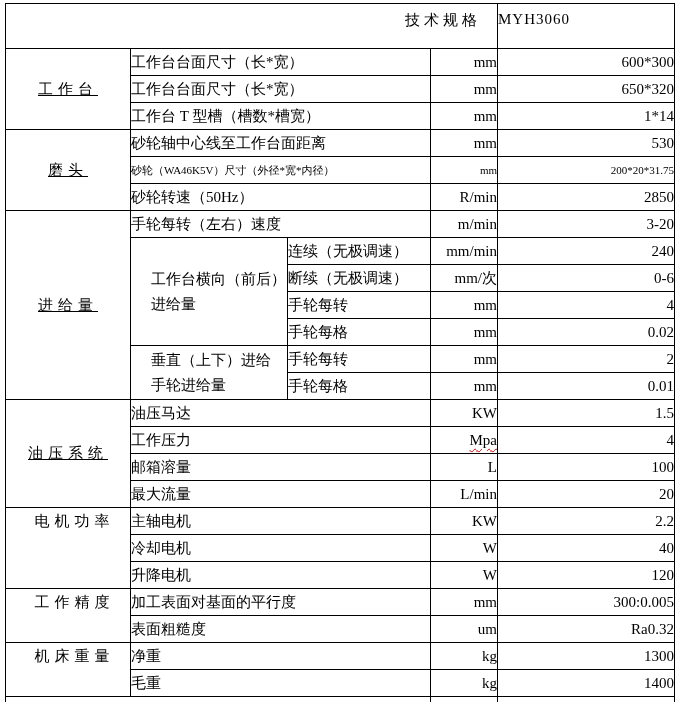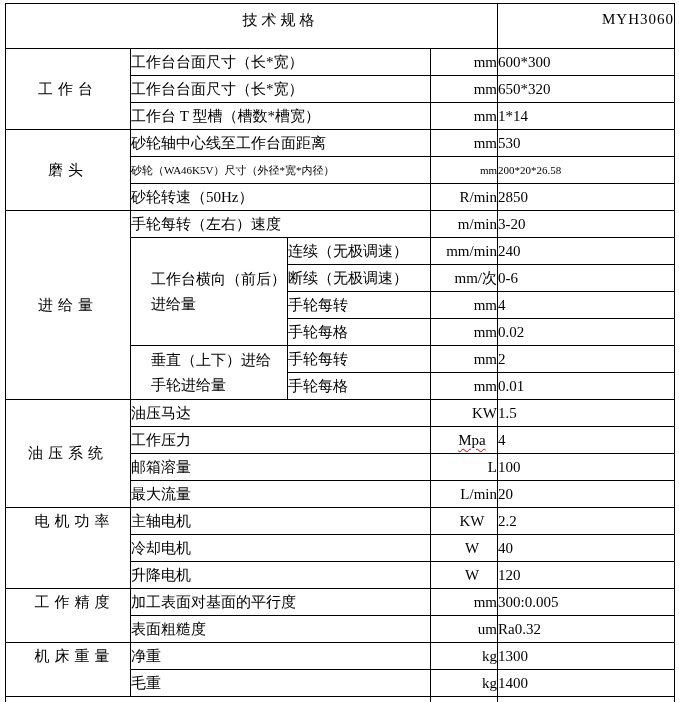--- a/index.html
+++ b/index.html
@@ -4,33 +4,33 @@
 <style>
   html, body { margin: 0; padding: 0; background: #ffffff; }
   body { width: 679px; height: 702px; overflow: hidden;
          font-family: "Liberation Serif", "DejaVu Serif", serif; color: #000; }
   .sheet { position: absolute; left: 5px; top: 3px; }
   table.spec { border-collapse: collapse; table-layout: fixed; width: 669px; }
   td { border: 1px solid #000; height: 26px; font-size: 15px; padding: 0;
        vertical-align: middle; overflow: hidden; white-space: nowrap; }
   
   tr.hdr td { height: 37px; vertical-align: top; }
-  td.hdr-title { text-align: center; padding: 7px 4px 0 62px; letter-spacing: 4px; }
-  td.hdr-model { text-align: right; padding-top: 7px; letter-spacing: 1px; }
-  
-  td.sec { text-align: center; letter-spacing: 5px; }
+  td.hdr-title { text-align: right; padding: 7px 16px 0 62px; letter-spacing: 4px; }
+  td.hdr-model { text-align: left; padding-top: 7px; letter-spacing: 1px; }
+  
+  td.sec { text-align: center; letter-spacing: 5px; text-decoration: underline; }
   td.sec-top { vertical-align: top; text-align: center; padding: 4px 0 0 13px; letter-spacing: 5px; }
   
   td.lbl { text-align: left; }
   td.grp { text-align: left; padding-left: 20px; line-height: 25px; white-space: normal; }
   td.grp span { display: block; }
   
   td.unit { text-align: right; }
-  td.unit-left { text-align: center; padding-left: 16px; }
-  td.val { text-align: left; }
+  td.unit-left { text-align: right; padding-left: 16px; }
+  td.val { text-align: right; }
   .small { font-size: 11px; }
   .wavy { text-decoration: underline; text-decoration-style: wavy;
           text-decoration-color: #d40000; text-decoration-thickness: 1px;
           text-underline-offset: 3px; }
 </style>
 </head>
 <body>
 
 <div class="sheet">
 <table class="spec">
@@ -67,21 +67,21 @@
 
   <tr>
     <td rowspan="3" class="sec">磨头</td>
     <td colspan="2" class="lbl">砂轮轴中心线至工作台面距离</td>
     <td class="unit">mm</td>
     <td class="val">530</td>
   </tr>
   <tr>
     <td colspan="2" class="lbl small">砂轮（WA46K5V）尺寸（外径*宽*内径）</td>
     <td class="unit small">mm</td>
-    <td class="val small">200*20*26.58</td>
+    <td class="val small">200*20*31.75</td>
   </tr>
   <tr>
     <td colspan="2" class="lbl">砂轮转速（50Hz）</td>
     <td class="unit">R/min</td>
     <td class="val">2850</td>
   </tr>
 
   <tr>
     <td rowspan="7" class="sec">进给量</td>
     <td colspan="2" class="lbl">手轮每转（左右）速度</td>

